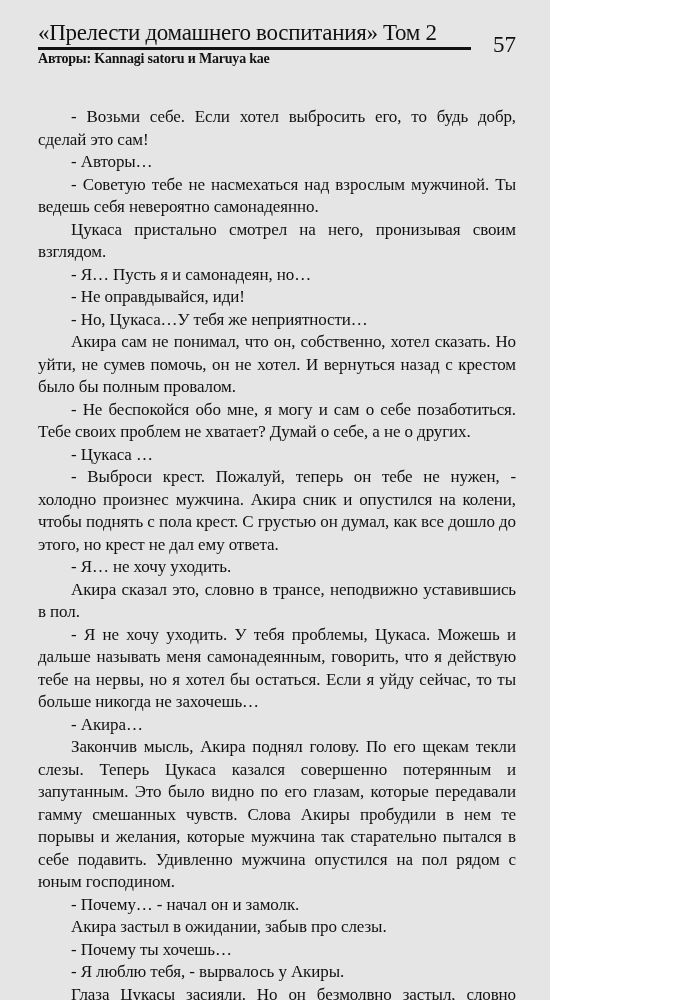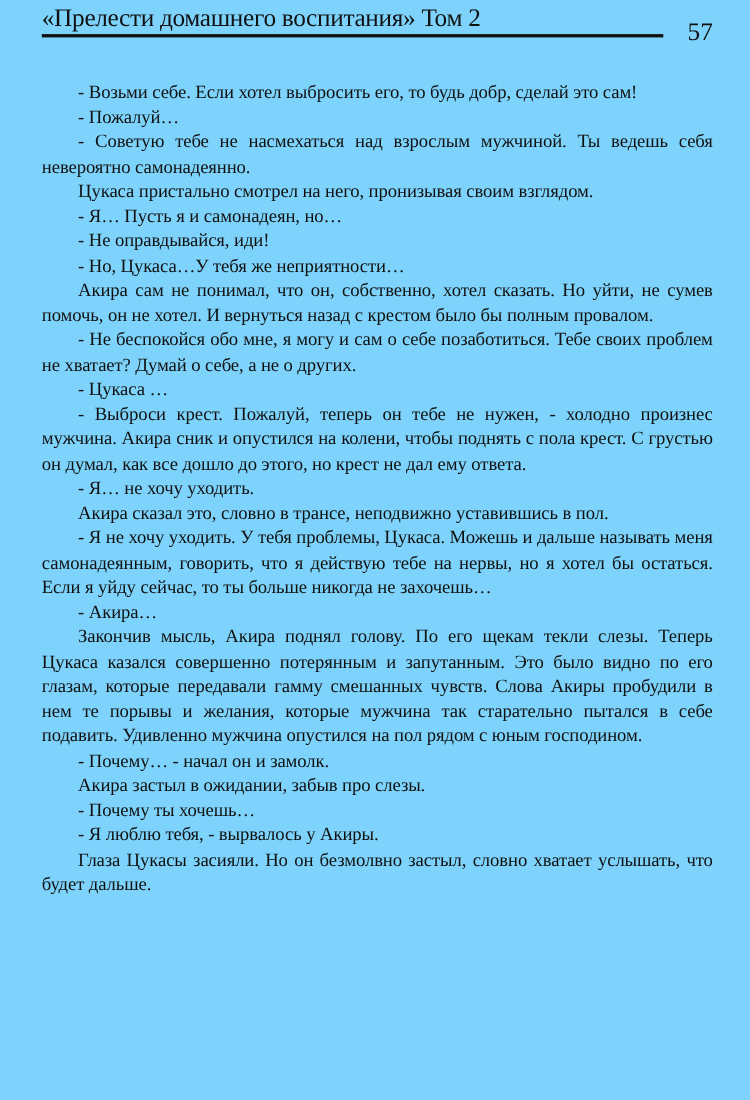--- a/index.html
+++ b/index.html
@@ -2,24 +2,24 @@
 <html><head>
 <meta charset="utf-8">
 <style>
   * { margin: 0; padding: 0; box-sizing: border-box; }
   html, body {
     background: #ffffff;
     font-family: "Liberation Serif", "DejaVu Serif", serif;
     color: #111111;
   }
   .page {
-    width: 682px;
+    width: 550px;
     height: 1000px;
-    background: #7dd3fc;
-    padding: 4px 34px 0 38px;
+    background: #e5e5e5;
+    padding: 20px 34px 0 38px;
     overflow: hidden;
     position: relative;
   }
   .header-row {
     display: flex;
     align-items: flex-end;
   }
   .title-wrap {
     flex: 1;
     border-bottom: 3px solid #111111;
@@ -58,26 +58,27 @@
 <body>
 
 <div class="page">
   <header>
     <div class="header-row">
       <div class="title-wrap">
         <h1 class="doc-title">«Прелести домашнего воспитания» Том 2</h1>
       </div>
       <span class="page-number">57</span>
     </div>
+    <div class="authors">Авторы: Kannagi satoru и Maruya kae</div>
   </header>
 
   <main class="body-text">
 
   <p class="para">- Возьми себе. Если хотел выбросить его, то будь добр, сделай это сам!</p>
-      <p class="para">- Пожалуй…</p>
+      <p class="para">- Авторы…</p>
       <p class="para">- Советую тебе не насмехаться над взрослым мужчиной. Ты ведешь себя невероятно самонадеянно.</p>
       <p class="para">Цукаса пристально смотрел на него, пронизывая своим взглядом.</p>
       <p class="para">- Я… Пусть я и самонадеян, но…</p>
       <p class="para">- Не оправдывайся, иди!</p>
       <p class="para">- Но, Цукаса…У тебя же неприятности…</p>
       <p class="para">Акира сам не понимал, что он, собственно, хотел сказать. Но уйти, не сумев помочь, он не хотел. И вернуться назад с крестом было бы полным провалом.</p>
       <p class="para">- Не беспокойся обо мне, я могу и сам о себе позаботиться. Тебе своих проблем не хватает? Думай о себе, а не о других.</p>
       <p class="para">- Цукаса …</p>
       <p class="para">- Выброси крест. Пожалуй, теперь он тебе не нужен, - холодно произнес мужчина. Акира сник и опустился на колени, чтобы поднять с пола крест. С грустью он думал, как все дошло до этого, но крест не дал ему ответа.</p>
       <p class="para">- Я… не хочу уходить.</p>

